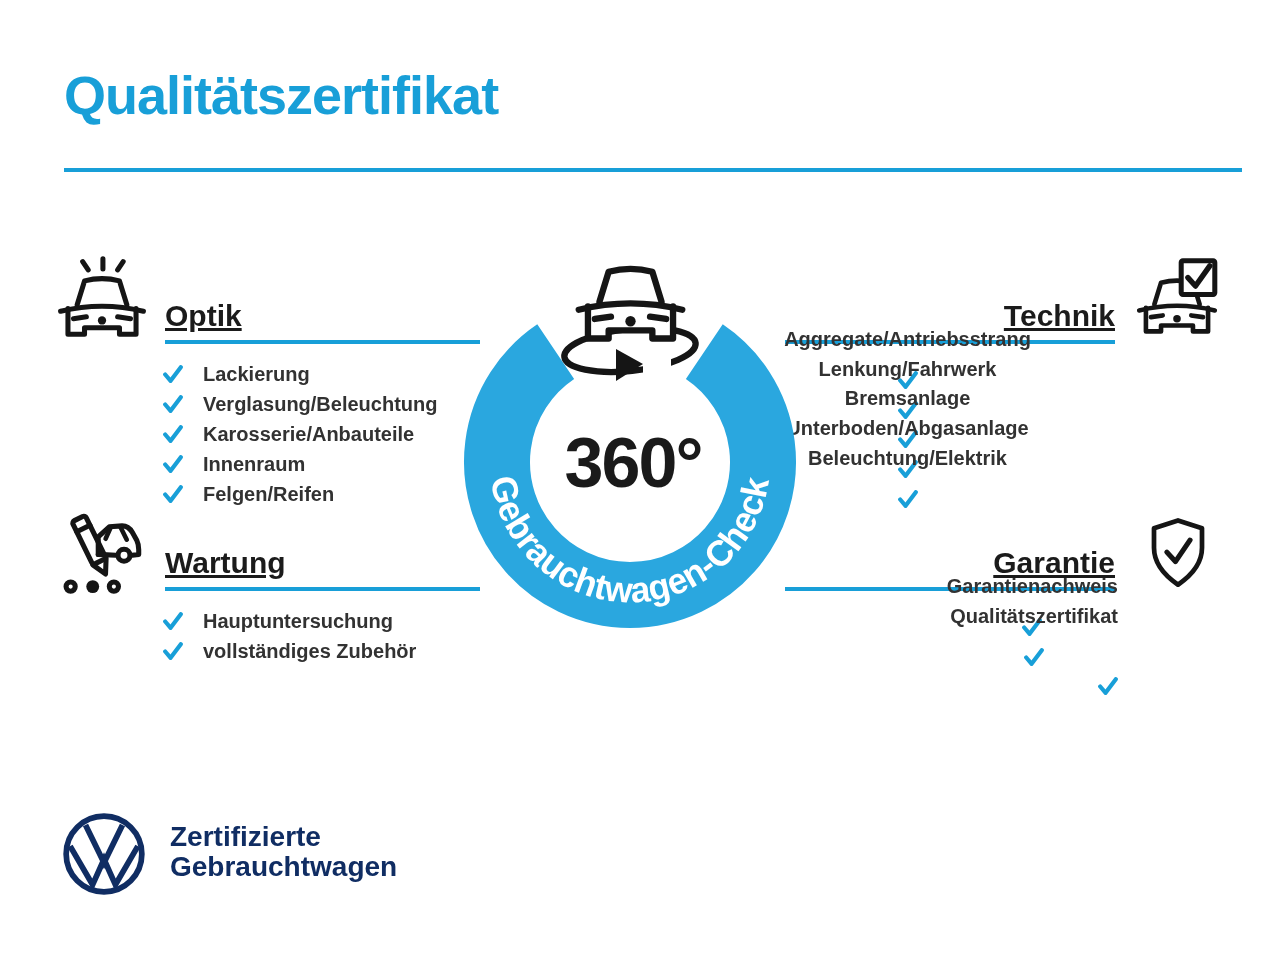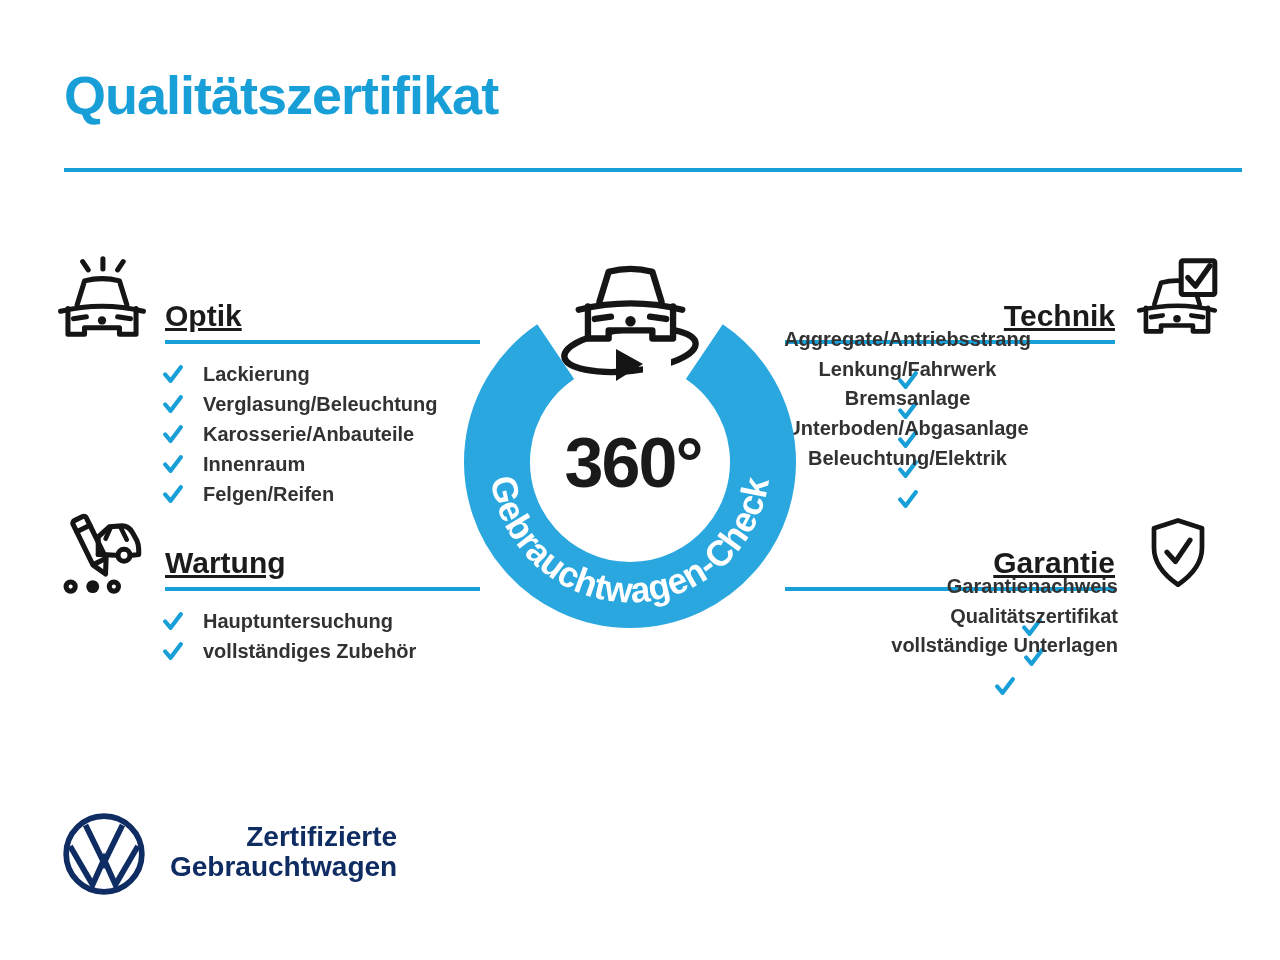--- a/index.html
+++ b/index.html
@@ -39,21 +39,21 @@
   #optik-i{left:56px;top:256px;width:92px;height:94px;}
   #wartung-i{left:55px;top:512px;width:92px;height:94px;}
   #technik-i{left:1135px;top:258px;width:84px;height:88px;}
   #garantie-i{left:1148px;top:517px;width:60px;height:72px;}
   #badge{left:440px;top:250px;width:390px;height:400px;}
   .ring-arc{fill:none;stroke:var(--ring);stroke-width:66;}
   .ring-text{font-family:"Liberation Sans","DejaVu Sans",sans-serif;font-size:36px;font-weight:700;fill:#ffffff;}
   .degree{font-family:"Liberation Sans","DejaVu Sans",sans-serif;font-size:70px;font-weight:800;letter-spacing:-2px;fill:#1a1a1a;text-anchor:middle;}
   #vw-logo{left:60px;top:810px;width:88px;height:88px;}
   .vwline{fill:none;stroke:var(--navy);stroke-width:6.5;}
-  .footer-text{left:170px;top:822px;font-size:28px;font-weight:700;line-height:30px;color:var(--navy);white-space:nowrap;text-align:right;}
+  .footer-text{left:170px;top:822px;font-size:28px;font-weight:700;line-height:30px;color:var(--navy);white-space:nowrap;}
 </style>
 </head>
 <body>
 
 <div class="stage" style="--accent: #189fd8; --ring: #2aa7df; --navy: #102d63; --ink: #323232; --heading: #1b1b1b; --iconink: #151515;">
 
   <svg width="0" height="0" style="position:absolute" aria-hidden="true">
     <defs>
       <g id="car-front">
         <path class="st fw" d="M23 38 L31 12 Q50 7 69 12 L77 38"></path>
@@ -191,21 +191,20 @@
           <path d="M2.2 9.5 L7.6 15.8 L17.8 2.2"></path>
         </svg>
       </div>
       <div class="row right">
         <span class="lbl">Qualitätszertifikat</span>
         <svg class="chk" viewBox="0 0 20 19">
           <path d="M2.2 9.5 L7.6 15.8 L17.8 2.2"></path>
         </svg>
       </div>
       <div class="row right">
-        <span class="lbl">vollständige Unterlagen</span>
         <svg class="chk" viewBox="0 0 20 19">
           <path d="M2.2 9.5 L7.6 15.8 L17.8 2.2"></path>
         </svg>
       </div>
     </div>
 
   <svg class="abs" id="badge" viewBox="0 0 390 400">
 
     <path class="ring-arc" d="M 115.7 101.7 A 133 133 0 1 0 264.3 101.7"></path>
 

